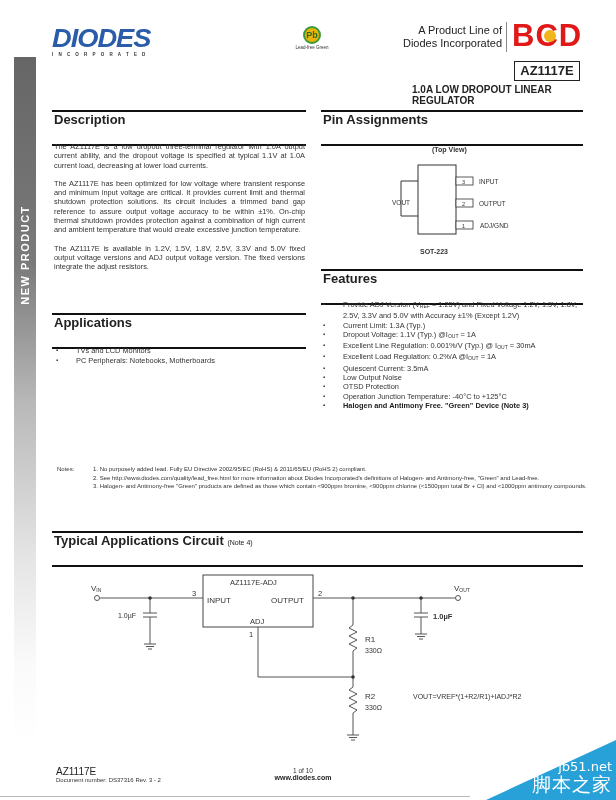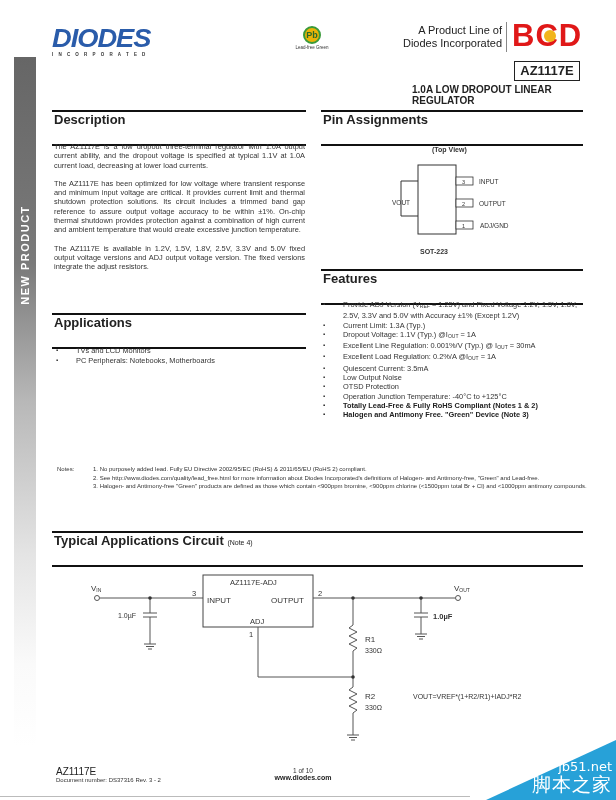--- a/index.html
+++ b/index.html
@@ -128,21 +128,20 @@
 <ul class="bul" id="features-list" style="left:321px;top:300px;width:262px;line-height:9.3px;">
     <li><span>Provide ADJ Version (V</span><sub>REF</sub><span> = 1.25V) and Fixed Voltage 1.2V, 1.5V, 1.8V, 2.5V, 3.3V and 5.0V with Accuracy ±1% (Except 1.2V)</span></li>
     <li><span>Current Limit: 1.3A (Typ.)</span></li>
     <li><span>Dropout Voltage: 1.1V (Typ.) @I</span><sub>OUT</sub><span> = 1A</span></li>
     <li><span>Excellent Line Regulation: 0.001%/V (Typ.) @ I</span><sub>OUT</sub><span> = 30mA</span></li>
     <li><span>Excellent Load Regulation: 0.2%/A @I</span><sub>OUT</sub><span> = 1A</span></li>
     <li><span>Quiescent Current: 3.5mA</span></li>
     <li><span>Low Output Noise</span></li>
     <li><span>OTSD Protection</span></li>
     <li><span>Operation Junction Temperature: -40°C to +125°C</span></li>
-    <li class="bold"><span>Totally Lead-Free &amp; Fully RoHS Compliant (Notes 1 &amp; 2)</span></li>
     <li class="bold"><span>Halogen and Antimony Free. "Green" Device (Note 3)</span></li>
   </ul>
 
 <div class="notes">
   <span class="label">Notes:</span>
   <ol>
     <li>1. No purposely added lead. Fully EU Directive 2002/95/EC (RoHS) &amp; 2011/65/EU (RoHS 2) compliant.</li>
     <li>2. See http://www.diodes.com/quality/lead_free.html for more information about Diodes Incorporated's definitions of Halogen- and Antimony-free, "Green" and Lead-free.</li>
     <li>3. Halogen- and Antimony-free "Green" products are defined as those which contain &lt;900ppm bromine, &lt;900ppm chlorine (&lt;1500ppm total Br + Cl) and &lt;1000ppm antimony compounds.</li>
   </ol>

